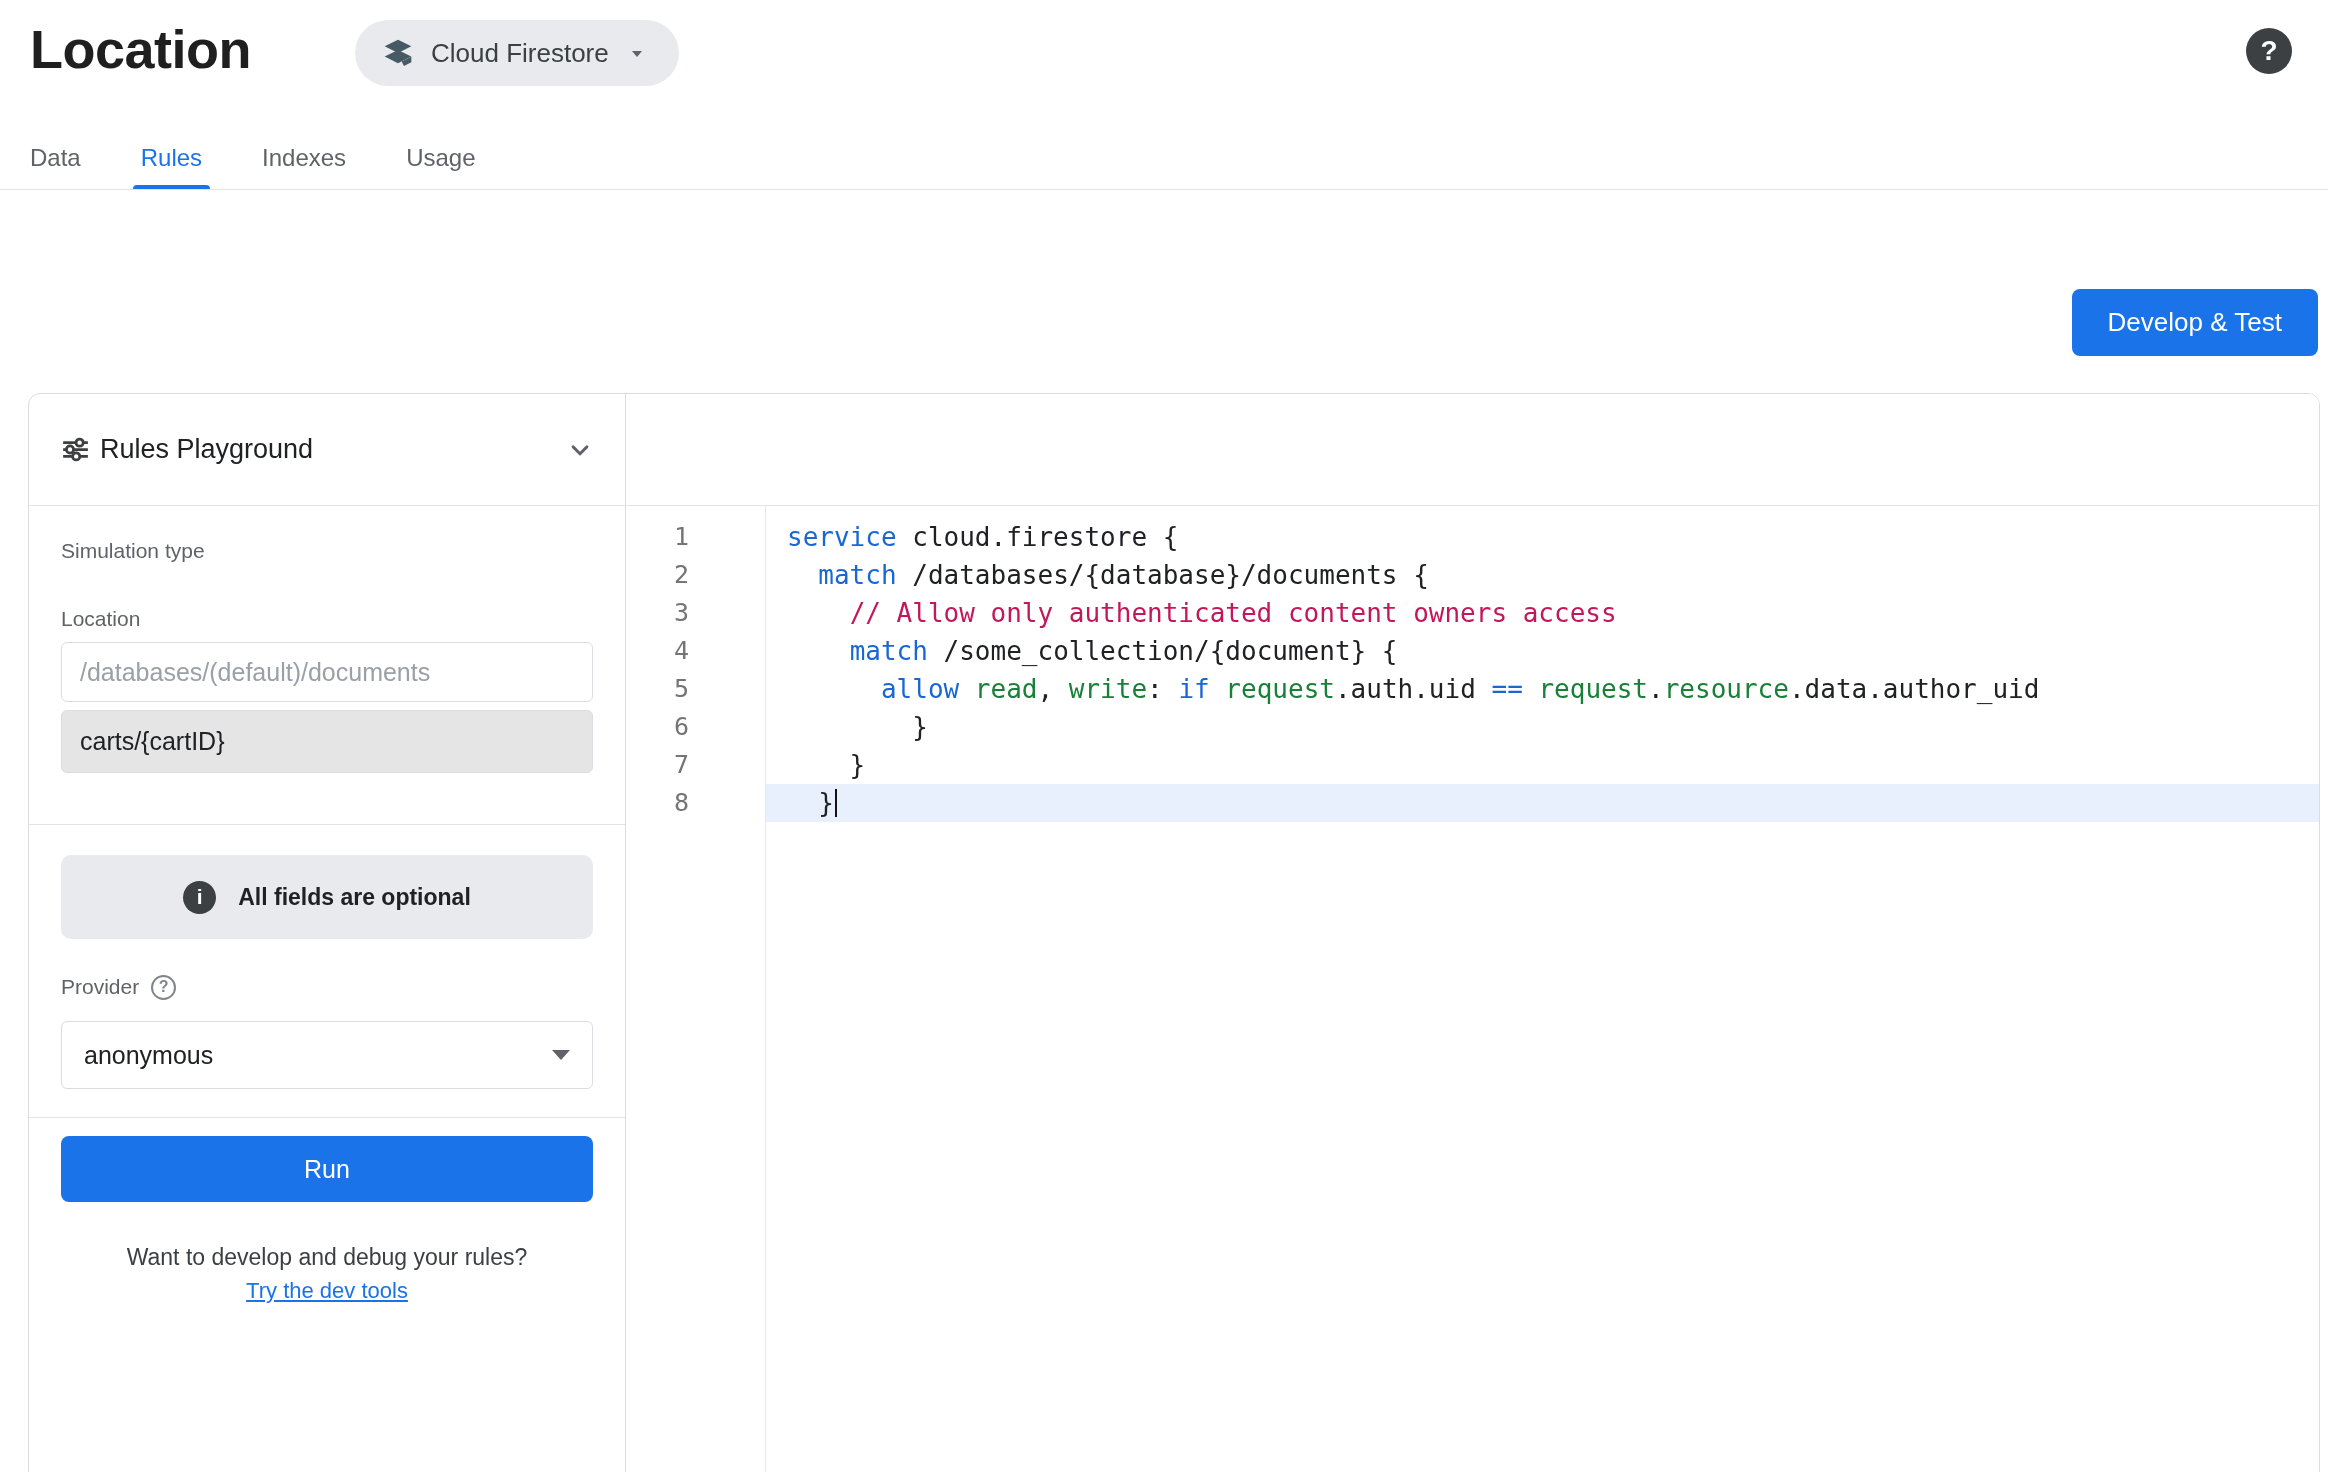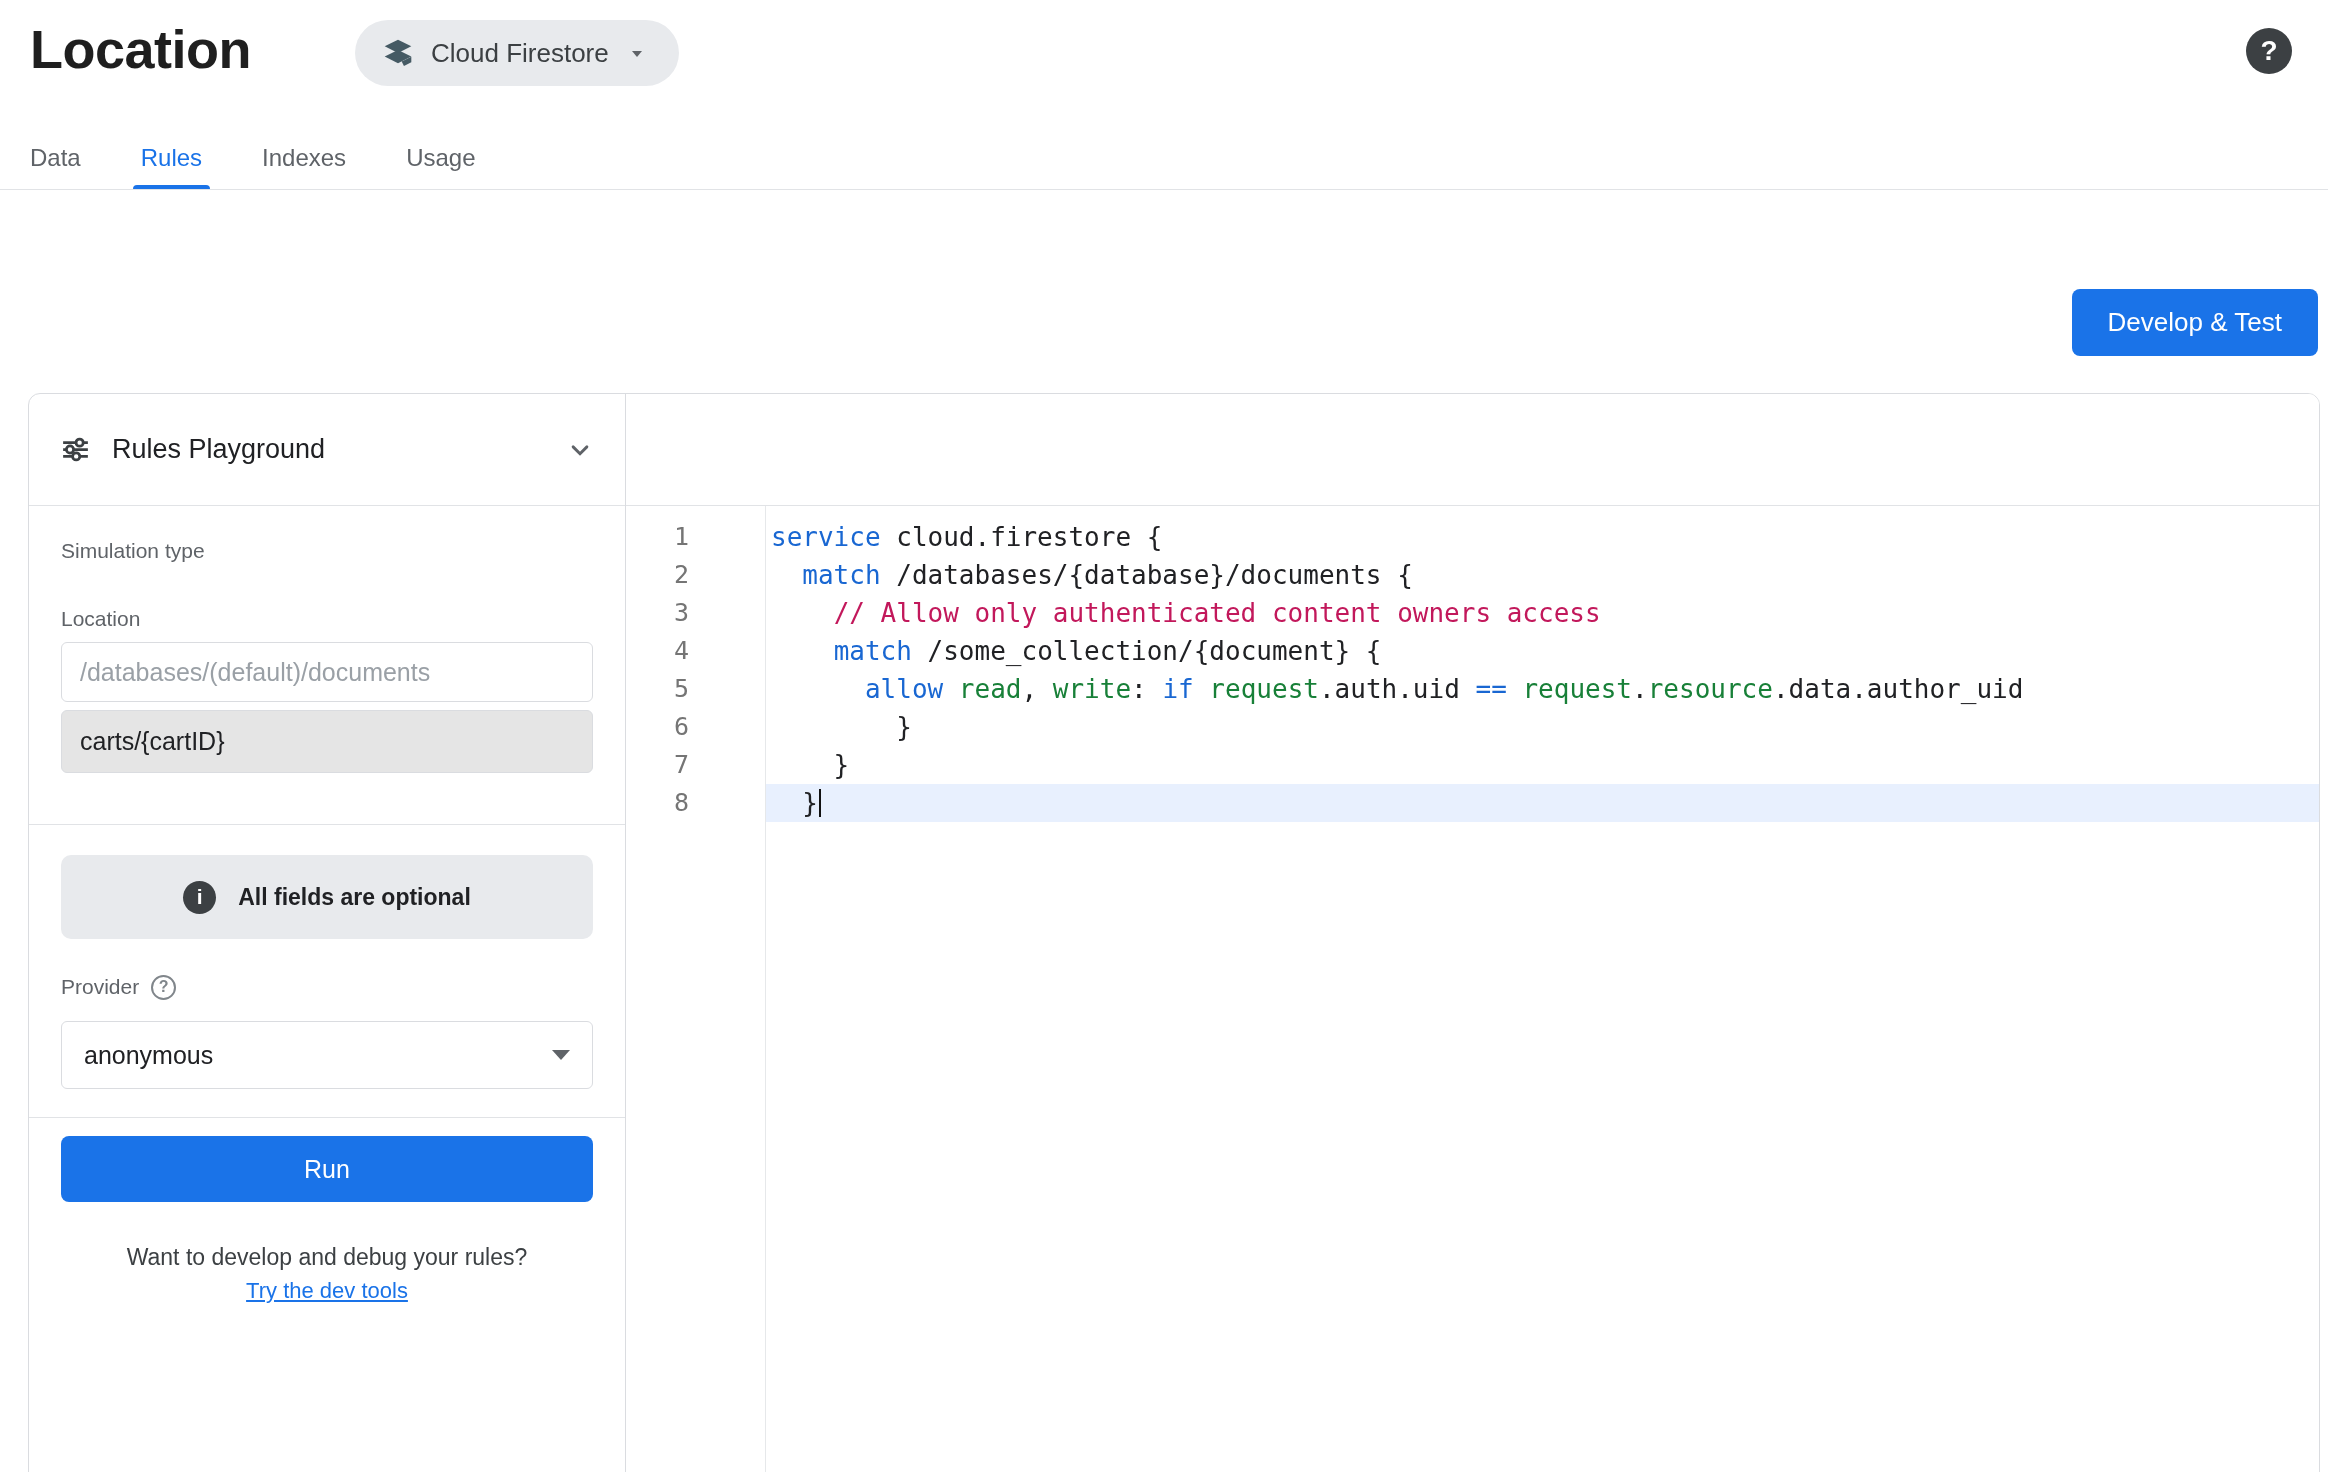--- a/index.html
+++ b/index.html
@@ -19,21 +19,21 @@
   .tab{position:relative;padding:0 30px;display:flex;align-items:center;font-size:24px;font-weight:500;color:#5f6368;cursor:pointer;}
   .tab.active{color:#1a73e8;}
   .tab.active::after{content:"";position:absolute;left:22px;right:22px;bottom:0;height:4px;background:#1a73e8;border-radius:4px 4px 0 0;}
   
   .develop-btn{position:absolute;right:10px;top:289px;height:67px;padding:8px 36px;background:#1a73e8;color:#fff;
                font-size:26px;font-weight:500;border:none;border-radius:8px;font-family:inherit;cursor:pointer;}
   
   .card{position:absolute;left:28px;right:8px;top:393px;bottom:-20px;border:1px solid #dadce0;border-radius:12px;
         display:grid;grid-template-columns:597px 1fr;overflow:hidden;background:#fff;}
   .panel{border-right:1px solid #dadce0;display:flex;flex-direction:column;min-width:0;}
-  .panel-header{height:111px;flex:none;border-bottom:1px solid #e1e3e6;display:flex;align-items:center;gap:20px;padding:0 30px;}
+  .panel-header{height:111px;flex:none;border-bottom:1px solid #e1e3e6;display:flex;align-items:center;gap:8px;padding:0 30px;}
   .panel-title{font-size:27px;color:#202124;}
   .collapse{margin-left:auto;cursor:pointer;display:flex;}
   .panel-body{padding:0 32px;flex:1;}
   .field-label{font-size:21px;color:#5f6368;line-height:26px;}
   .sim-label{margin-top:32px;}
   .select{margin-top:8px;height:66px;border:1px solid #dadce0;border-radius:6px;background:#fff;
           display:flex;align-items:center;justify-content:space-between;padding:0 22px;font-size:25px;color:#202124;cursor:pointer;box-sizing:border-box;}
   .caret{width:0;height:0;border-left:9px solid transparent;border-right:9px solid transparent;border-top:10px solid #5f6368;}
   .loc-label{margin-top:42px;}
   .text-input{display:block;width:100%;box-sizing:border-box;height:60px;border:1px solid #dadce0;border-radius:6px;
@@ -61,21 +61,21 @@
   .dev-prompt{margin-top:42px;text-align:center;font-size:23px;color:#3c4043;line-height:26px;}
   .dev-link-wrap{margin-top:8px;text-align:center;}
   .dev-link{font-size:22px;color:#1a73e8;text-decoration:underline;cursor:pointer;}
   
   .editor{display:flex;flex-direction:column;min-width:0;background:#fff;}
   .editor-toolbar{height:111px;flex:none;border-bottom:1px solid #e1e3e6;}
   .editor-body{position:relative;flex:1;}
   .rows{padding-top:12px;font-family:"DejaVu Sans Mono",monospace;font-size:26px;}
   .code-row{display:flex;height:38px;line-height:38px;}
   .gutter-cell{width:139px;flex:none;box-sizing:border-box;text-align:right;padding-right:76px;color:#757575;font-size:25px;}
-  .code-cell{flex:1;padding-left:6px;white-space:pre;}
+  .code-cell{flex:1;padding-left:22px;white-space:pre;}
   .code-row.active .code-cell{background:#e8f0fe;}
   .gutter-sep{position:absolute;left:139px;top:0;bottom:0;width:1px;background:#e6e8ea;}
   .cursor{display:inline-block;width:2px;height:28px;background:#111;vertical-align:-5px;margin-left:1px;}
 </style>
 </head>
 <body>
 
 <div class="page-title">Location</div>
 
 <div class="chip">

